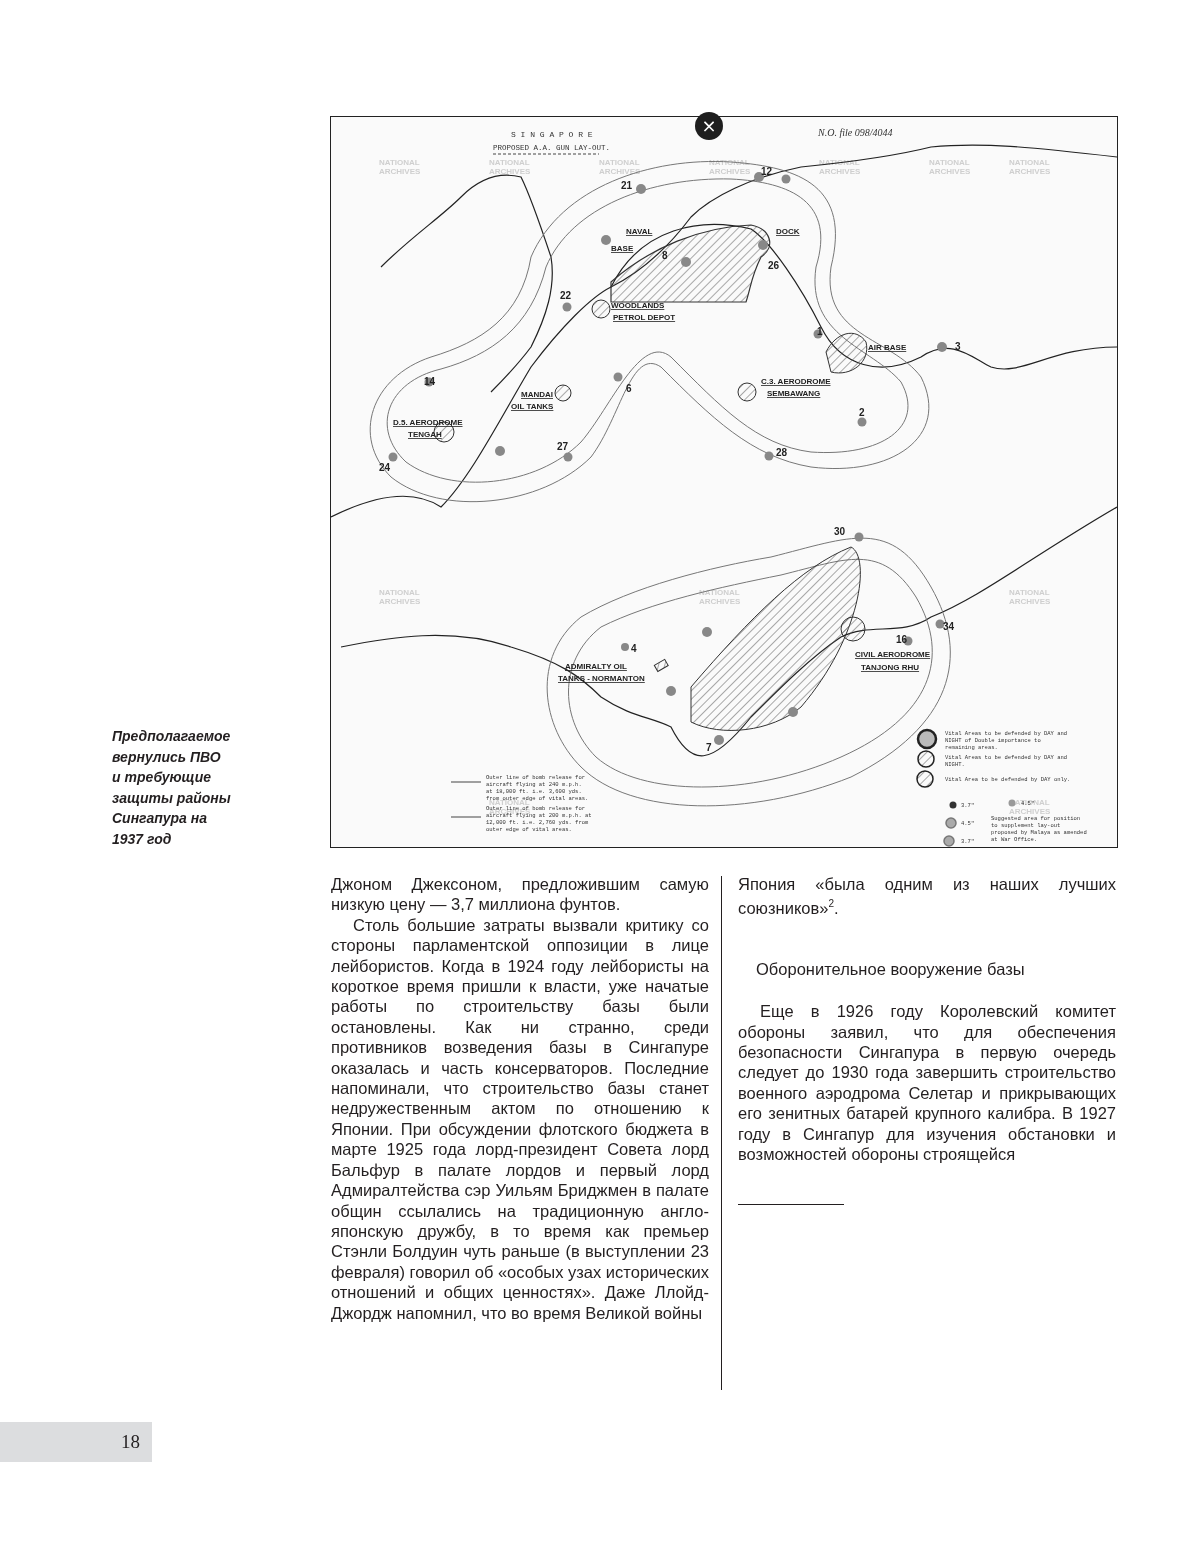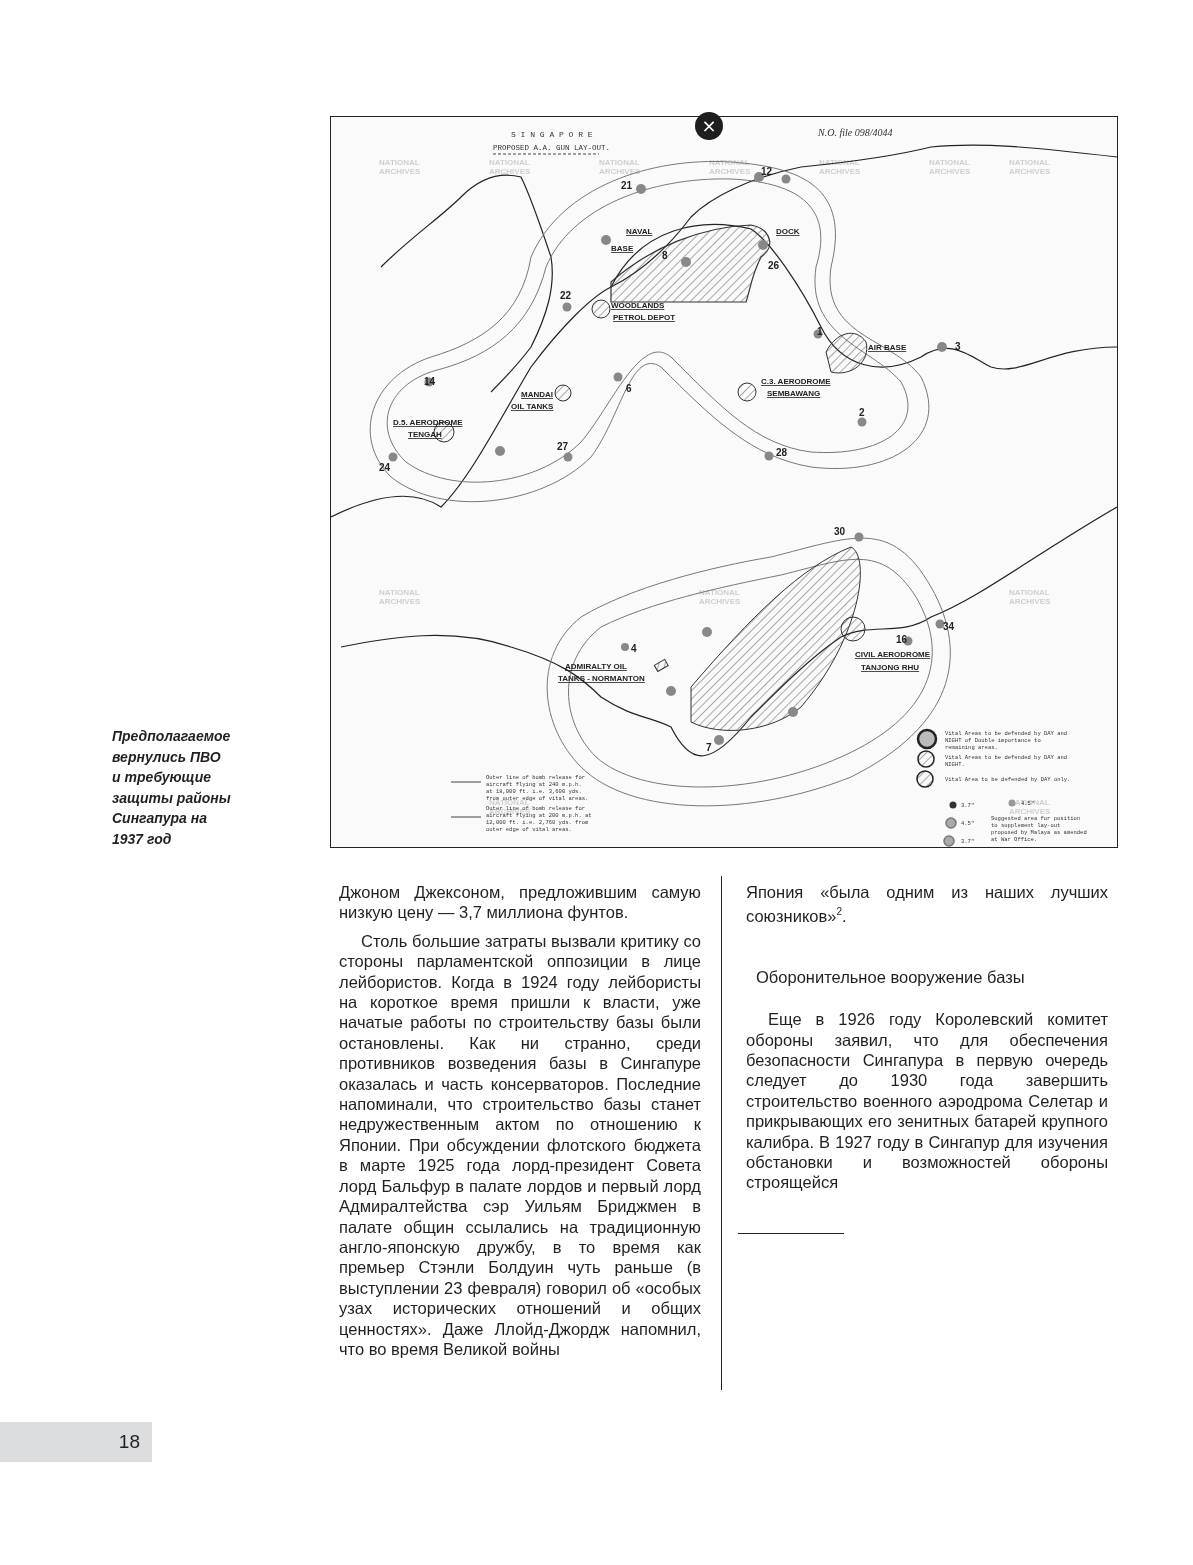--- a/index.html
+++ b/index.html
@@ -13,31 +13,31 @@
     border:1px solid #222; background:#fafafa; overflow:hidden; }
   .map-frame svg { position:absolute; left:0; top:0; width:786px; height:730px; }
   .close-btn { position:absolute; left:695px; top:112px; width:28px; height:28px;
     border-radius:50%; background:#1e1e1e; color:#fff; font-size:18px; line-height:28px;
     text-align:center; font-family:"DejaVu Sans", sans-serif; cursor:pointer; z-index:3; }
   .maptxt { font-family:"Liberation Sans", sans-serif; font-weight:bold; fill:#222; }
   .typew { font-family:"Liberation Mono", monospace; fill:#333; }
   .wm { font-family:"Liberation Sans", sans-serif; font-weight:bold; fill:#cfcfcf; }
   .col { position:absolute; font-family:"Liberation Sans", sans-serif; font-size:16.5px;
     line-height:20.4px; color:#231f20; text-align:justify; }
-  .col p { margin:8px; }
+  .col p { margin:0; }
   .col p.ind { text-indent:22px; }
   .col-left { left:331px; top:874px; width:378px; }
   .col-right { left:738px; top:874px; width:378px; }
   .divider { position:absolute; left:721px; top:876px; width:1px; height:514px; background:#231f20; }
   .heading { font-weight:normal; margin:40px 0 22px 18px !important; font-size:16.5px; }
   .fn-rule { width:106px; height:1px; background:#231f20; margin:40px 0 6px 0; }
   .footnote { font-size:14.5px; line-height:19.5px; text-align:justify; }
   .footnote sup { font-size:9px; vertical-align:5px; margin-right:6px; }
   .sup { font-size:10px; vertical-align:7px; }
-  .pagebox { position:absolute; left:0; top:1422px; width:152px; height:40px; background:#dcdddf; }
+  .pagebox { position:absolute; left:0; top:1422px; width:152px; height:40px; background:#dcdddf;font-family:Liberation Serif, serif; }
   .pagenum { position:absolute; right:12px; top:9px; font-size:19px; color:#231f20; }
 </style>
 </head>
 <body>
 
 <div class="caption">
   <span>Предполагаемое</span>
   <span>вернулись ПВО</span>
   <span>и требующие</span>
   <span>защиты районы</span>

